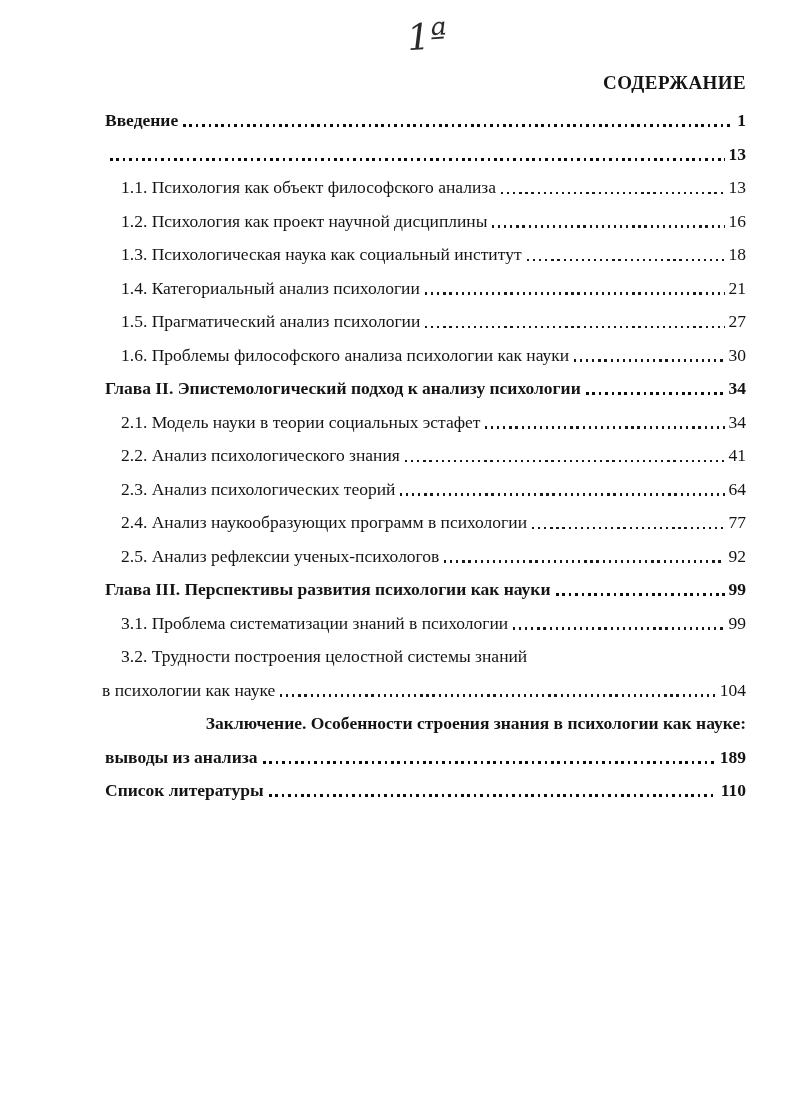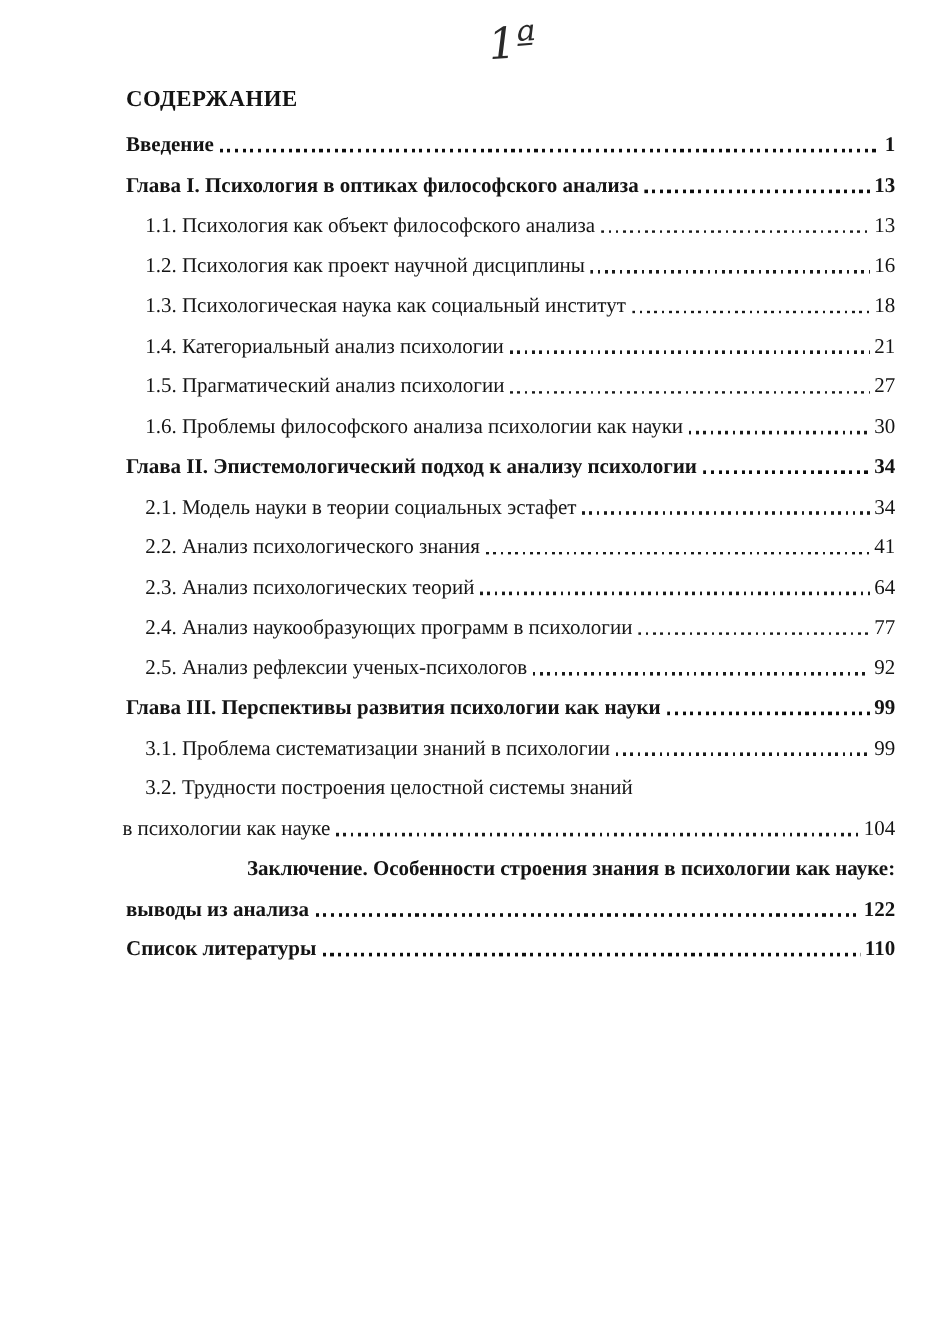--- a/index.html
+++ b/index.html
@@ -26,20 +26,21 @@
     position: absolute;
     left: 105px;
     top: 72px;
     width: 641px;
   }
   .toc-title {
     font-size: 19px;
     font-weight: bold;
     letter-spacing: 0.4px;
     margin: 0 0 16px 0;
+    text-align: right;
   }
   .row {
     display: flex;
     align-items: baseline;
     font-size: 17.5px;
     line-height: 21px;
     margin-bottom: 12.5px;
   }
   .row.bold { font-weight: bold; justify-content: flex-end; }
   .row.sub { padding-left: 16px; text-align: center; }
@@ -69,21 +70,20 @@
 <div class="content">
   <div class="toc-title">СОДЕРЖАНИЕ</div>
 
   <div class="row bold">
     <span class="t">Введение</span>
     <span class="dots"></span>
     <span class="pg">1</span>
   </div>
 
   <div class="row bold gap">
-    <span class="t">Глава I. Психология в оптиках философского анализа</span>
     <span class="dots"></span>
     <span class="pg">13</span>
   </div>
 
   <div class="row sub">
     <span class="t">1.1. Психология как объект философского анализа</span>
     <span class="dots"></span>
     <span class="pg">13</span>
   </div>
 
@@ -173,21 +173,21 @@
     <span class="dots"></span>
     <span class="pg">104</span>
   </div>
 
   <div class="row bold gap-lg">
     <span class="t">Заключение. Особенности строения знания в психологии как науке:</span>
   </div>
   <div class="row bold">
     <span class="t">выводы из анализа</span>
     <span class="dots"></span>
-    <span class="pg">122</span>
+    <span class="pg">189</span>
   </div>
 
   <div class="row bold gap">
     <span class="t">Список литературы</span>
     <span class="dots"></span>
     <span class="pg">110</span>
   </div>
 </div>
 
 </body></html>

